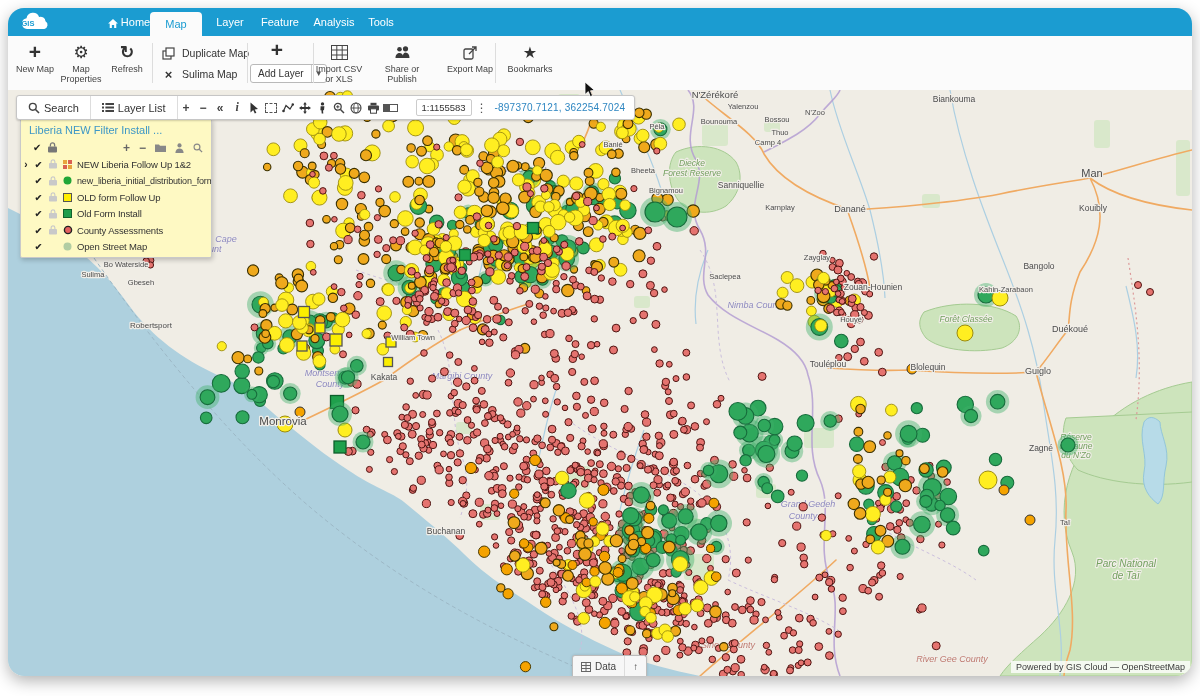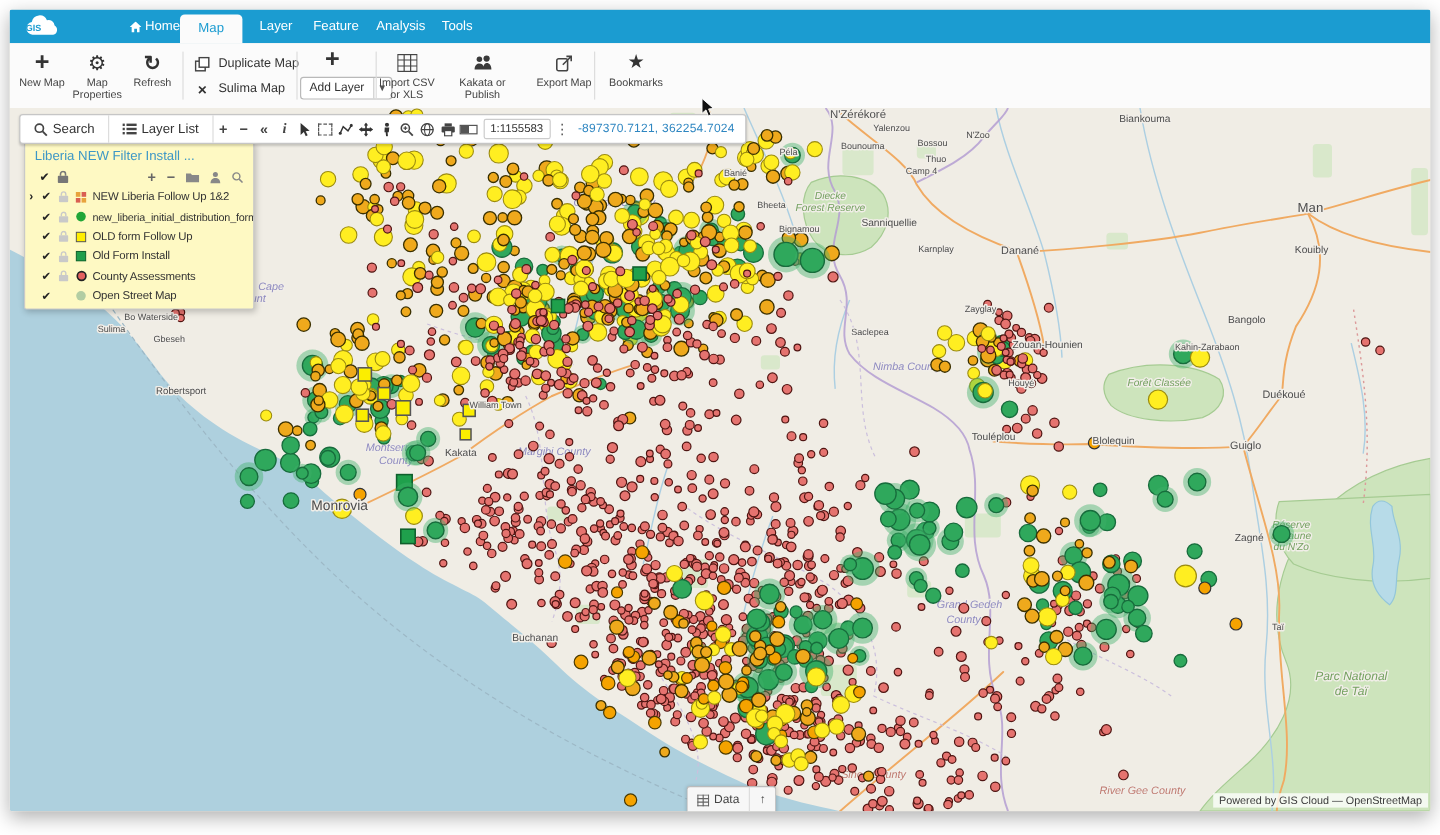--- a/index.html
+++ b/index.html
@@ -1,17 +1,17 @@
 <!DOCTYPE html>
 <html><head>
 <meta charset="utf-8">
 <style>
   html,body{margin:0;padding:0}
   body{width:1200px;height:696px;background:#fff;font-family:"Liberation Sans",sans-serif;position:relative;overflow:hidden}
-  .window{position:absolute;left:8px;top:8px;width:1184px;height:668px;border-radius:2px;overflow:hidden;
+  .window{position:absolute;left:8px;top:8px;width:1184px;height:668px;border-radius:16px;overflow:hidden;
           box-shadow:0 5px 16px rgba(0,0,0,.30);background:#f0ede5}
   
   .topbar{height:28px;background:#1b9cd1;position:relative}
   .logo{position:absolute;left:10px;top:3px}
   .navitem{position:absolute;top:0;height:28px;line-height:28px;color:#fff;font-size:11px;text-align:center;cursor:default}
   .navitem .house{margin-right:3px;vertical-align:-2px}
   .tab-active{background:#fbfbfb;color:#1b9cd1;border-radius:4px 4px 0 0;top:4px;height:24px;line-height:24px}
   
   .ribbon{height:54px;background:#fbfbfb;border-bottom:1px solid #cfcfcf;position:relative}
   .rib{position:absolute;top:4px;text-align:center}
@@ -30,21 +30,21 @@
   
   .mtb{position:absolute;left:8px;top:5px;height:23px;background:#fff;border:1px solid #c6c6c6;border-radius:3px;
        display:flex;align-items:center;box-shadow:0 1px 2px rgba(0,0,0,.18);font-size:11px;color:#333;z-index:20}
   .mtb-btn{padding:0 11px;height:100%;display:flex;align-items:center;gap:4px}
   .mtb-sep{width:1px;height:100%;background:#ddd}
   .tbi{width:17px;text-align:center;color:#444;display:flex;align-items:center;justify-content:center;height:100%}
   .tbi b{font-size:12px;font-weight:bold}
   .dashedbox{width:10px;height:8px;border:1px dashed #555}
   .scalebarbox{width:13px;height:6px;border:1px solid #555;background:linear-gradient(90deg,#555 0 50%,#fff 50% 100%)}
   .scale{width:54px;height:15px;border:1px solid #ccc;border-radius:2px;font-size:9.5px;text-align:center;color:#333;
-         font-family:"Liberation Sans",sans-serif;padding:0;margin-left:4px}
+         font-family:"Liberation Sans",sans-serif;padding:0;margin-left:17px}
   .dots{font-size:12px;color:#555;padding:0 4px}
   .coords{color:#2e86c1;font-size:10px;padding:0 9px 0 3px;letter-spacing:.2px}
   
   .panel{position:absolute;left:12px;top:28px;width:190px;background:#fef9c3;border:1px solid #c9c9c9;border-radius:2px;
          box-shadow:1px 2px 5px rgba(0,0,0,.22);z-index:15}
   .panel-title{color:#3d97c6;font-size:11px;padding:5px 8px 3px;white-space:nowrap;overflow:hidden}
   .panel-tools{display:flex;align-items:center;height:17px;padding:0 8px 0 12px;color:#666}
   .panel-tools .sp{flex:1}
   .panel-tools .hic{margin-left:9px;color:#888;display:flex;align-items:center}
   .prow{display:flex;align-items:center;height:16.5px;color:#333;font-size:9.5px}
@@ -143,21 +143,21 @@
       <div class="lbl">Import CSV or XLS</div>
     </div>
     <div class="rib" style="left:368px;width:52px">
       <div class="ic">
           <svg width="17" height="14" viewBox="0 0 16 14">
             <circle cx="5" cy="4.3" r="2.3" fill="#3a3a3a"></circle>
             <circle cx="11" cy="3.8" r="2.6" fill="#3a3a3a"></circle>
             <path d="M1,13 C1,9.5 3,8 5,8 C7,8 8,9 8.3,10.5 C8.8,8.7 9.8,7.6 11,7.6 C13.5,7.6 15,9.8 15,13 Z" fill="#3a3a3a"></path>
           </svg>
         </div>
-      <div class="lbl">Kakata or Publish</div>
+      <div class="lbl">Share or Publish</div>
     </div>
     <div class="rib" style="left:436px;width:52px">
       <div class="ic">
           <svg width="15" height="15" viewBox="0 0 15 15">
             <rect x="1" y="4" width="9" height="10" rx="1.5" fill="none" stroke="#444" stroke-width="1.3"></rect>
             <path d="M6,9 L12.5,2.5 M9,2 h4 v4" stroke="#444" stroke-width="1.3" fill="none"></path>
           </svg>
         </div>
       <div class="lbl">Export Map</div>
     </div>

